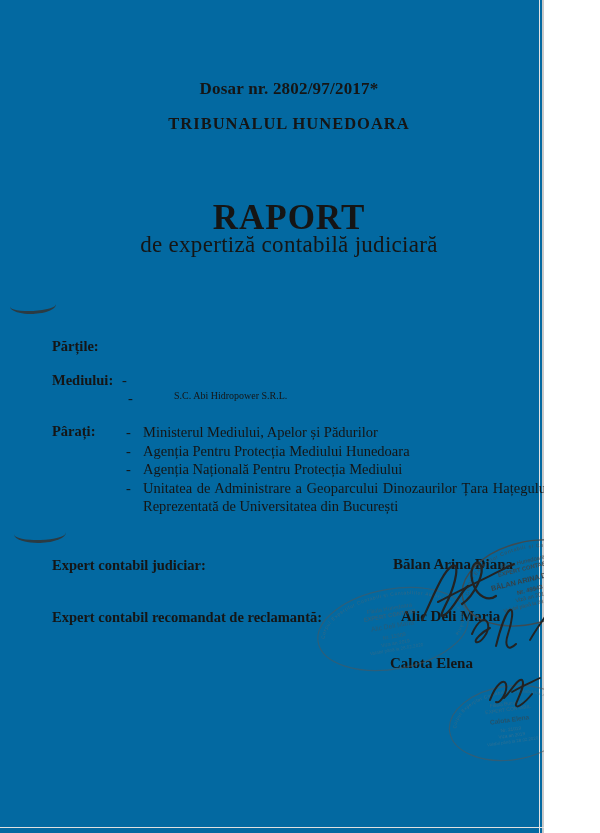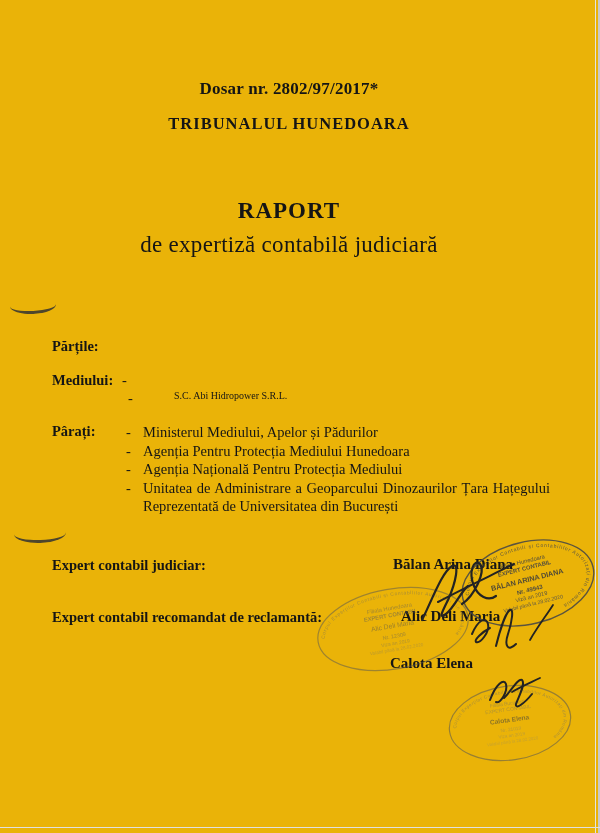--- a/index.html
+++ b/index.html
@@ -1,24 +1,24 @@
 <!DOCTYPE html>
 <html><head>
 <meta charset="utf-8">
 <style>
   html,body{margin:0;padding:0;background:#ffffff;}
   .page{
-    position:relative;width:600px;height:833px;background:#eab308;
+    position:relative;width:544px;height:833px;background:#0369a1;
     font-family:"Liberation Serif", serif;color:#151515;overflow:hidden;
   }
   .abs{position:absolute;}
   .center-line{position:absolute;left:0;width:578px;text-align:center;white-space:nowrap;}
   .case-number{top:79px;font-size:17px;font-weight:bold;letter-spacing:.2px;}
   .court{top:114px;font-size:16.5px;font-weight:bold;letter-spacing:1px;}
-  .title-main{top:198px;font-size:23px;font-weight:bold;letter-spacing:1px;}
+  .title-main{top:198px;font-size:35px;font-weight:bold;letter-spacing:1px;}
   .title-sub{top:232px;font-size:23px;font-weight:normal;letter-spacing:.3px;}
   .parties-heading{left:52px;top:338px;font-size:14.5px;font-weight:bold;}
   .claimant-label{left:52px;top:372px;font-size:14.5px;font-weight:bold;}
   .claimant-dash1{left:122px;top:372px;font-size:14.5px;}
   .claimant-item1{left:145px;top:372px;font-size:14.5px;}
   .claimant-dash2{left:128px;top:390px;font-size:14.5px;}
   .claimant-item2{left:148px;top:390px;font-size:10px;margin-left:26px;}
   .defendant-label{left:52px;top:423px;font-size:14.5px;font-weight:bold;}
   .defendant-list{left:126px;top:423px;width:424px;font-size:14.5px;}
   .defendant-row{display:flex;line-height:18.6px;}

